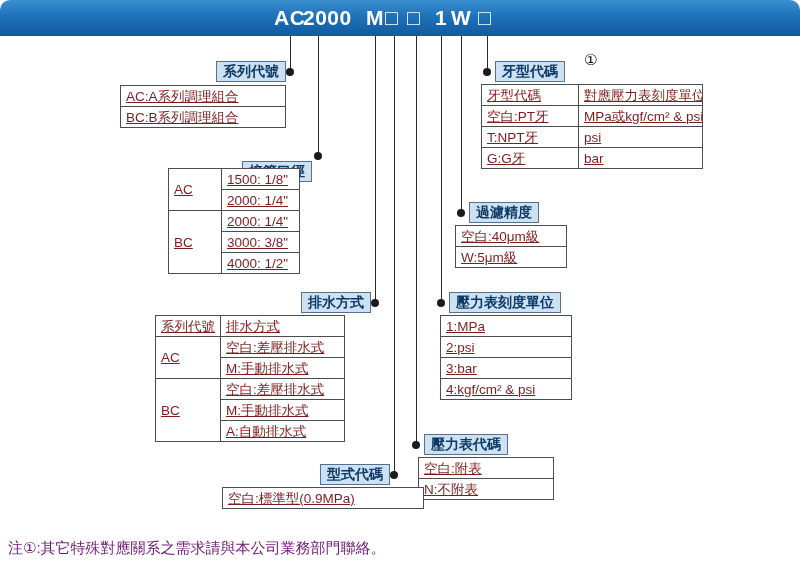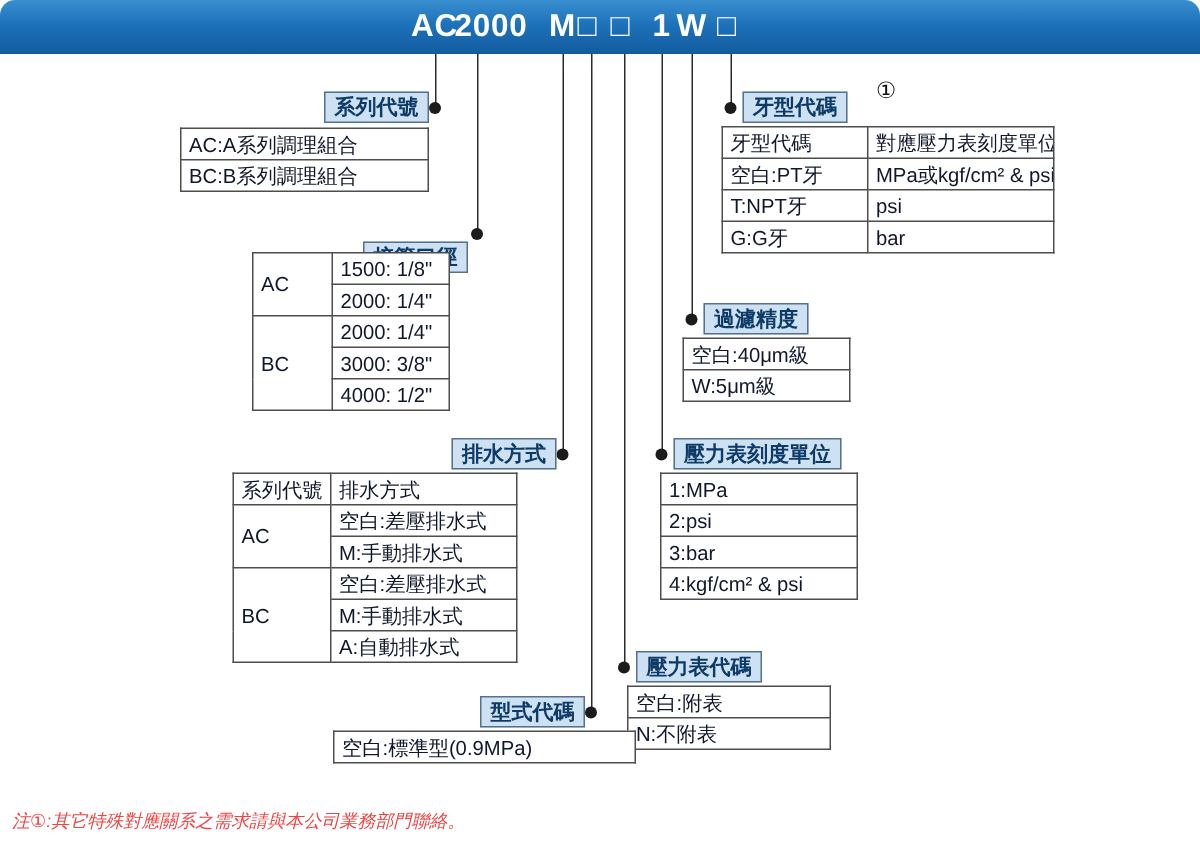--- a/index.html
+++ b/index.html
@@ -19,38 +19,38 @@
   .vline { position:absolute; width:1px; background:#2b2b2b; }
   .dot { position:absolute; width:8px; height:8px; border-radius:50%; background:#1b1b1b; }
   .lbl {
     position:absolute; height:21px; line-height:19px; padding:0 6px;
     background:#cde1f3; border:1px solid #54718e; box-sizing:border-box;
     font-size:14px; font-weight:bold; color:#0d3a66; white-space:nowrap;
   }
   .refmark { position:absolute; font-size:15px; color:#111111; }
   table.tbl {
     position:absolute; border-collapse:collapse; background:#ffffff;
-    font-size:13.5px; color:#0f172a; table-layout:fixed;
+    font-size:13.5px; color:#7f1d1d; table-layout:fixed;text-decoration:underline;
   }
   table.tbl td {
     border:1px solid #4d4d4d; padding:1px 5px; height:18px; line-height:17px;
     white-space:nowrap; overflow:hidden; text-align:left; vertical-align:middle;
   }
   #series-table { left:120px; top:85px; width:166px; }
   #port-table   { left:168px; top:168px; width:132px; }
   #port-table td.code { width:42px; }
   #thread-table { left:481px; top:84px; width:222px; }
   #thread-table td.c1 { width:86px; }
   #filtration-table { left:455px; top:225px; width:112px; }
   #drain-table { left:155px; top:315px; width:190px; }
   #drain-table td.code { width:54px; }
   #gauge-unit-table { left:440px; top:315px; width:132px; }
   #gauge-code-table { left:418px; top:457px; width:136px; }
   #type-code-table  { left:222px; top:487px; width:202px; }
-  .note { position:absolute; left:8px; top:539px; font-size:12px; color:#ef4444; white-space:nowrap;font-style:italic; }
+  .note { position:absolute; left:8px; top:539px; font-size:15px; color:#701a75; white-space:nowrap; }
 </style>
 </head>
 <body>
 
 <div class="page">
 
   <div class="header">
     <span class="tp" style="left:274px">AC</span>
     <span class="tp" style="left:303px">2000</span>
     <span class="tp" style="left:366px">M</span>

